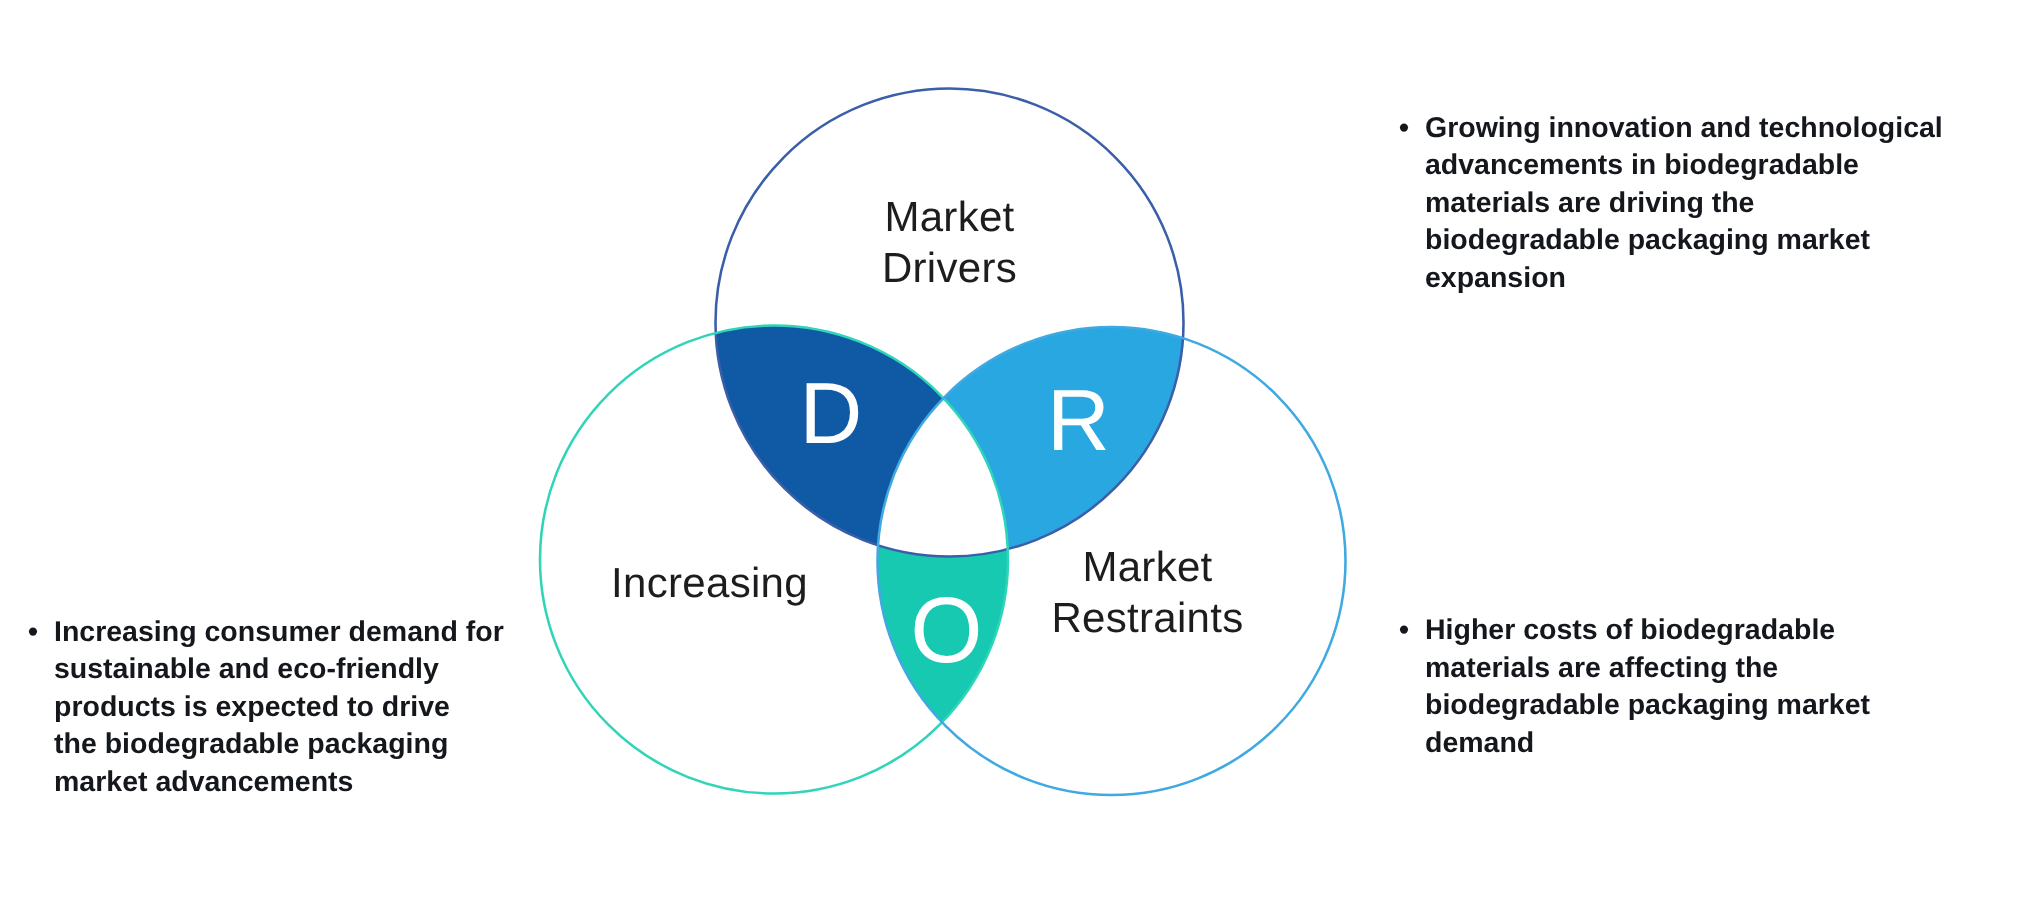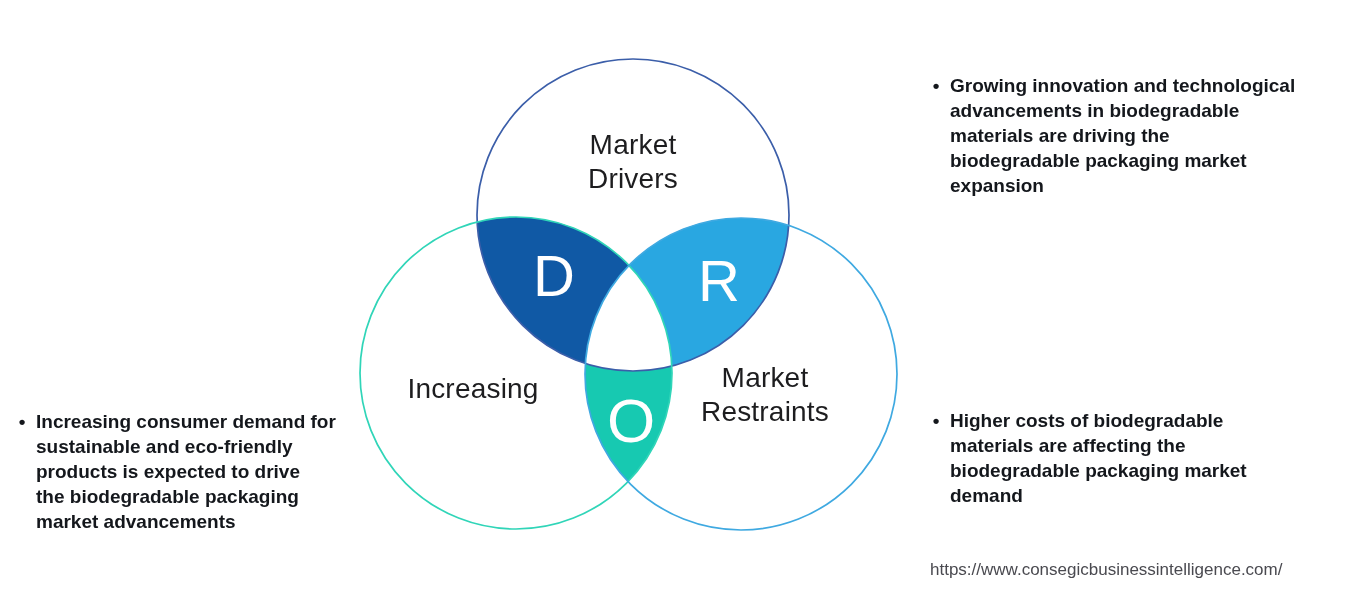--- a/index.html
+++ b/index.html
@@ -150,15 +150,14 @@
   </div>
 
   <div id="bullet-right-bottom" class="bullet">
     <span class="marker">•</span>
     <span class="text">Higher costs of biodegradable
 materials are affecting the
 biodegradable packaging market
 demand</span>
   </div>
 
-  <div id="source-url">https://www.consegicbusinessintelligence.com/</div>
 
 </div>
 
 </body></html>

